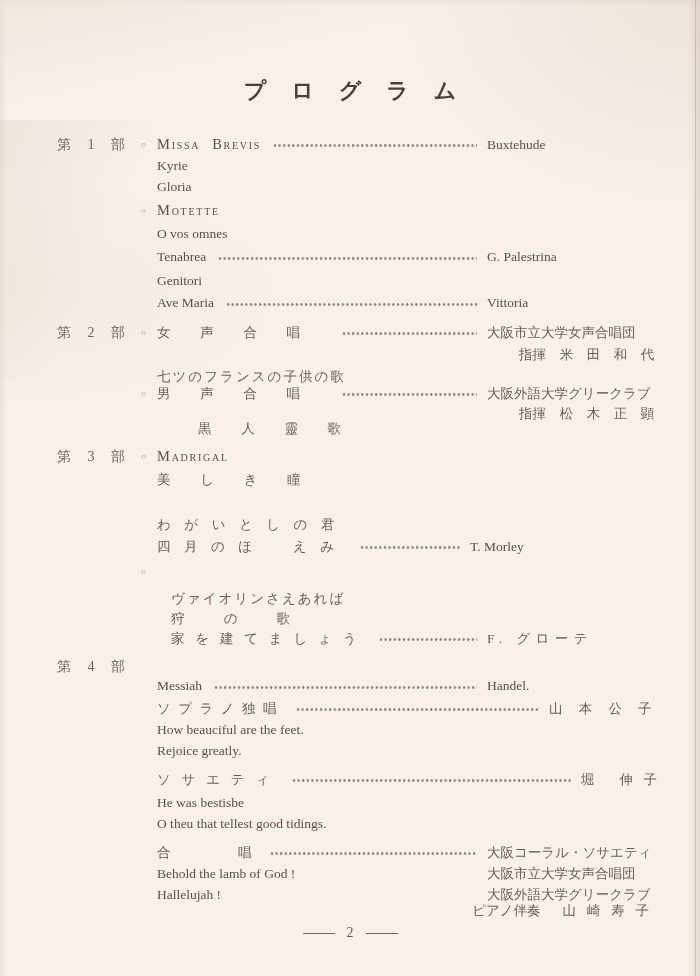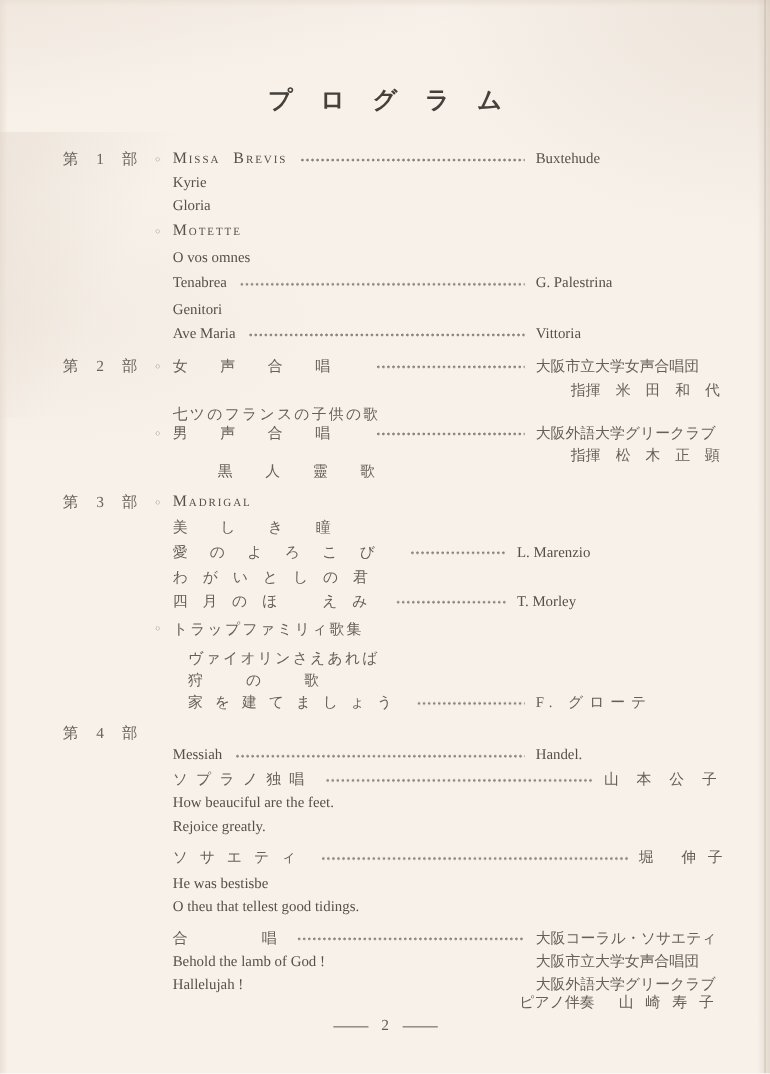--- a/index.html
+++ b/index.html
@@ -147,36 +147,30 @@
   </div>
 
   <span class="sec-label" style="top:448px">第 3 部</span>
   <div class="row has-marker" style="top:448px">
     <span class="marker">○</span>
     <span class="t sc">Madrigal</span>
   </div>
   <div class="row" style="top:471px">
     <span class="t jp ls22">美しき瞳</span>
   </div>
-  <div class="row" style="top:493px">
-    <span class="t jp ls15">愛のよろこび</span>
-    <span class="leader"></span>
-    <span class="rw">L. Marenzio</span>
-  </div>
   <div class="row" style="top:516px">
     <span class="t jp ls10">わがいとしの君</span>
   </div>
   <div class="row" style="top:538px">
     <span class="t jp ls10">四月のほゝえみ</span>
     <span class="leader"></span>
     <span class="rw">T. Morley</span>
   </div>
   <div class="row has-marker" style="top:563px">
     <span class="marker">○</span>
-    <span class="t jp ls015">トラップファミリィ歌集</span>
   </div>
   <div class="row indent-trapp" style="top:590px">
     <span class="t jp ls015">ヴァイオリンさえあれば</span>
   </div>
   <div class="row indent-trapp" style="top:610px">
     <span class="t jp ls29">狩の歌</span>
   </div>
   <div class="row indent-trapp" style="top:630px">
     <span class="t jp ls08">家を建てましょう</span>
     <span class="leader"></span>

